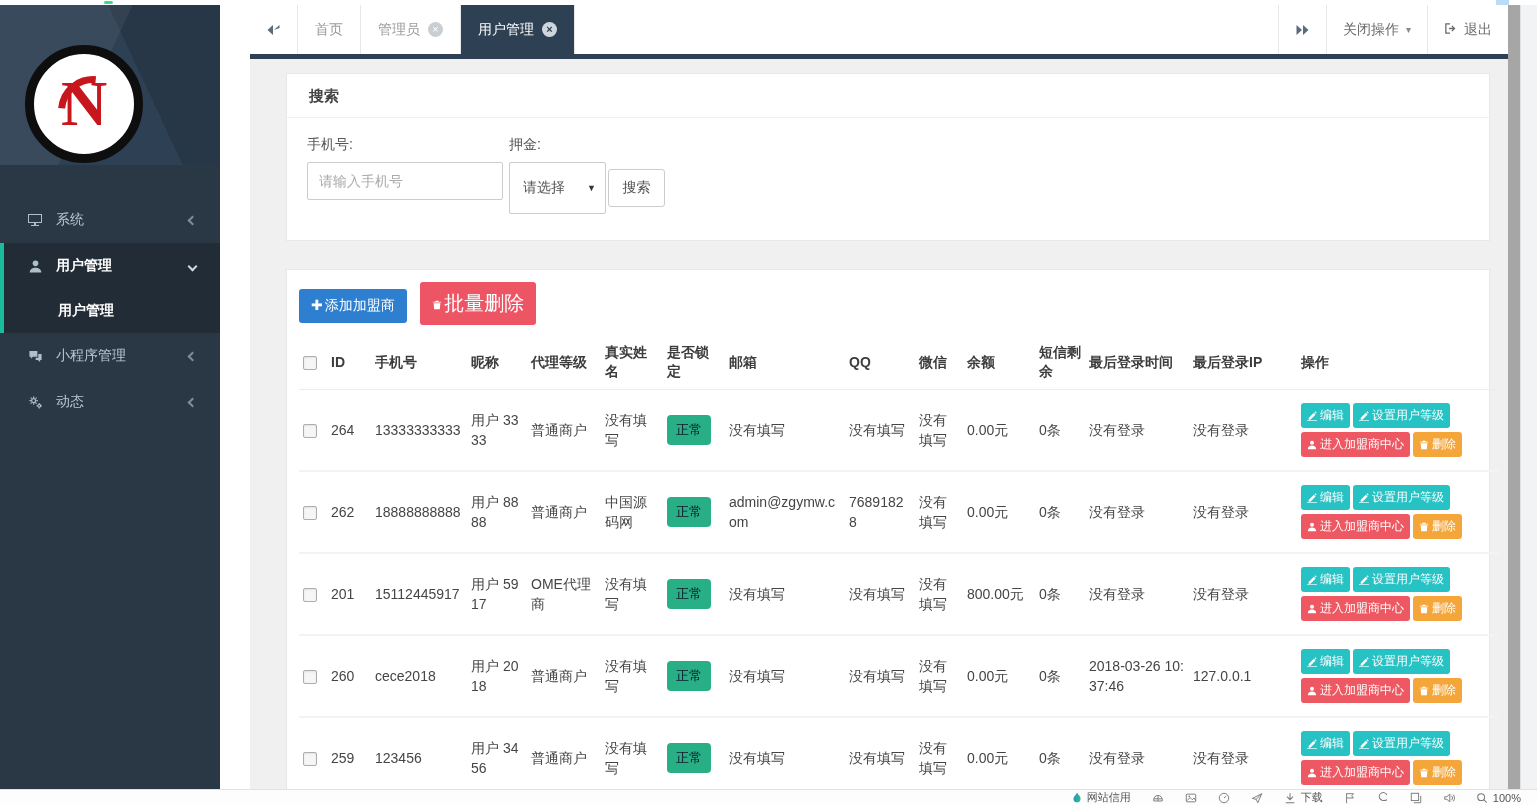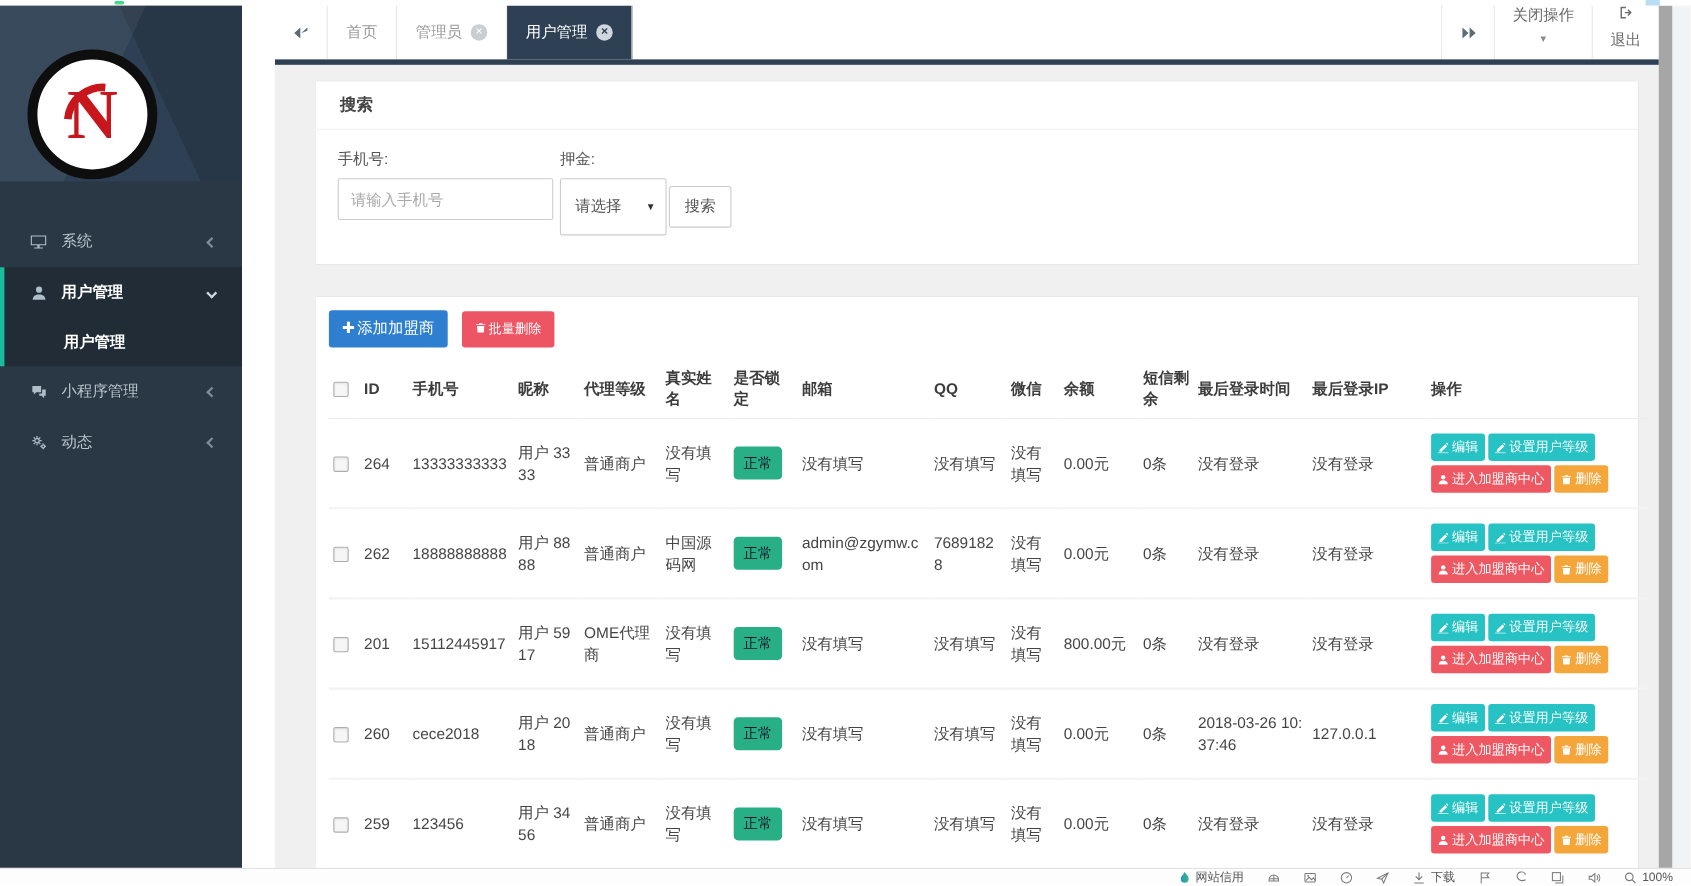--- a/index.html
+++ b/index.html
@@ -41,41 +41,41 @@
   .tab{display:flex;align-items:center;gap:8px;padding:0 17px;border-right:1px solid #e7e7e7;color:#9a9a9a;
     font-size:14px;cursor:pointer;}
   .tab:first-of-type{border-left:1px solid #e7e7e7;}
   .tab.active{background:#2e4054;color:#fff;}
   .close-dot{width:15px;height:15px;border-radius:50%;background:#c9ced3;color:#fff;font-size:11px;line-height:14px;
     text-align:center;display:inline-block;}
   .tab.active .close-dot{background:#cfd6dd;color:#2e4054;font-weight:bold;}
   .tabbar-right{margin-left:auto;display:flex;align-items:stretch;}
   .tab-expand{border-left:1px solid #e7e7e7;}
   .tab-op{display:flex;align-items:center;gap:7px;padding:0 16px;border-left:1px solid #e7e7e7;color:#6a6a6a;
-    font-size:14px;cursor:pointer;flex-direction:column;}
+    font-size:14px;cursor:pointer;}
   .caret{font-size:10px;color:#8a8a8a;}
   .understrip{height:5px;background:#2e4054;flex:none;}
   .content{flex:1;overflow:hidden;background:#f0f0f0;padding:14px 18px 0 36px;}
   .panel{background:#fff;border:1px solid #e8e8e8;}
   .panel-title{padding:0 22px;height:44px;line-height:44px;font-size:15px;font-weight:bold;color:#444;
     border-bottom:1px solid #f0f0f0;}
   .search-form{padding:18px 20px 26px;display:flex;}
   .field{display:flex;flex-direction:column;}
   .field .f-label{font-size:14px;color:#555;margin-bottom:8px;}
   .phone-input{width:196px;height:38px;border:1px solid #ccc;border-radius:2px;padding:0 11px;font-size:14px;color:#333;outline:none;}
   .phone-input::placeholder{color:#aaa;}
   .ctrl-row{display:flex;align-items:center;}
   .select-box{width:97px;height:52px;border:1px solid #ccc;border-radius:2px;background:#fff;display:flex;
     align-items:center;justify-content:space-between;padding:0 9px 0 13px;font-size:14px;color:#555;cursor:pointer;}
   .select-caret{font-size:9px;color:#333;}
   .search-btn{width:57px;height:38px;margin-left:2px;background:#fff;border:1px solid #ccc;border-radius:3px;
     font-size:14px;color:#555;cursor:pointer;}
   .table-panel{margin-top:28px;padding:12px 12px 0;min-height:900px;}
   .btn-add{background:#2e7fd0;color:#fff;border:none;border-radius:3px;padding:8px 12px;font-size:14px;cursor:pointer;margin-right:9px;}
-  .btn-batch{background:#ed5565;color:#fff;border:none;border-radius:3px;padding:8px 12px;font-size:12px;cursor:pointer;}
+  .btn-batch{background:#ed5565;color:#fff;border:none;border-radius:3px;padding:8px 12px;font-size:20px;cursor:pointer;}
   .btn-add .bi,.btn-batch .bi{margin-right:2px;}
   table{width:100%;border-collapse:collapse;table-layout:fixed;font-size:14px;color:#454545;margin-top:10px;}
   th{font-weight:bold;text-align:left;padding:8px 4px;line-height:19px;vertical-align:middle;color:#3c3c3c;
     border-bottom:1px solid #ececec;}
   td{padding:11px 4px;line-height:20px;vertical-align:middle;border-top:2px solid #f3f3f3;word-break:break-all;}
   tr:first-child td{border-top:none;}
   .cb{display:inline-block;width:14px;height:14px;border:1px solid #adadad;border-radius:2px;background:#f6f6f6;
     box-shadow:inset 0 1px 2px rgba(0,0,0,.08);cursor:pointer;vertical-align:middle;}
   .badge{display:inline-block;background:#29af86;color:#0f172a;font-weight:normal;font-size:13px;padding:5px 9px;border-radius:4px;}
   .abtn{display:inline-flex;align-items:center;gap:3px;border:none;border-radius:3px;color:#fff;font-size:12px;

